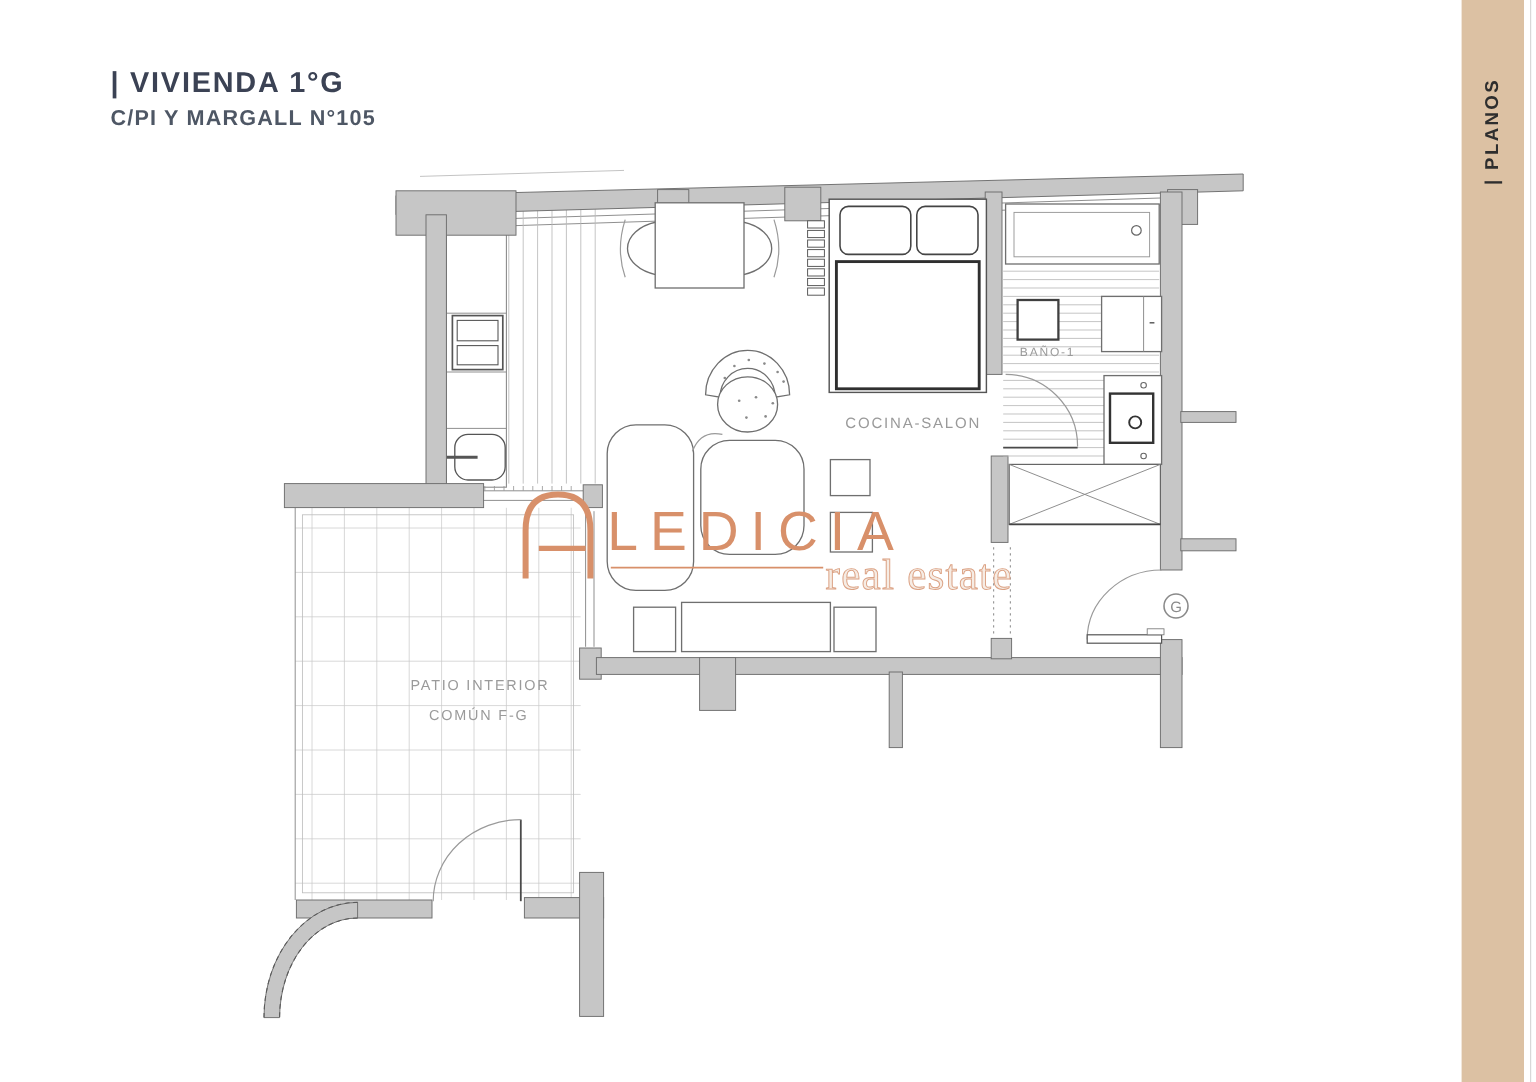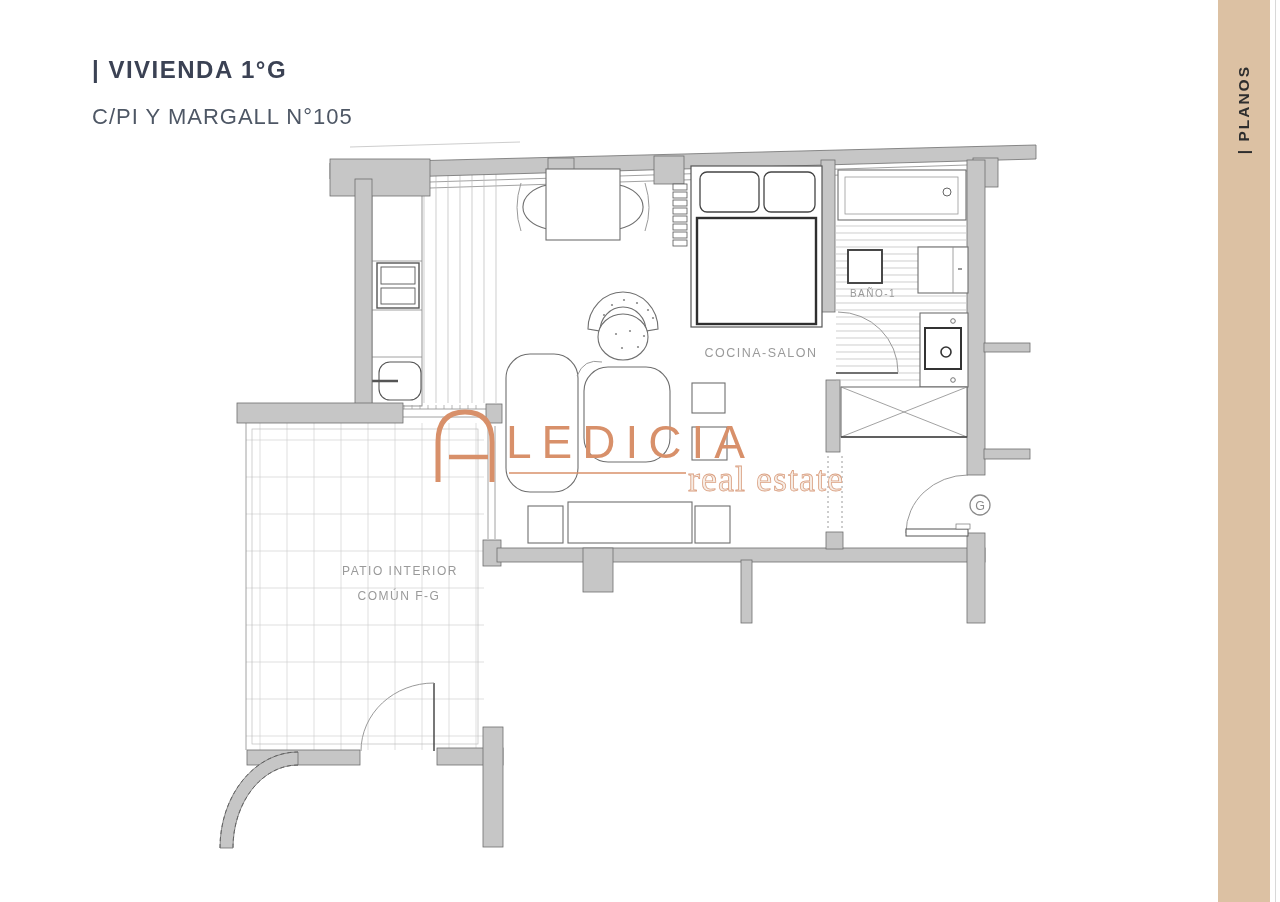--- a/index.html
+++ b/index.html
@@ -10,21 +10,21 @@
     --label:#9a9a9a;
     --wall-fill:#c6c6c6;
   }
   *{box-sizing:border-box;margin:0;padding:0}
   html,body{width:1280px;height:902px;background:#fff;overflow:hidden;
     font-family:"Liberation Sans",sans-serif}
   .page{position:relative;width:1032px;height:902px;background:#fff}
 
   .header{position:absolute;left:92px;top:56px;z-index:5}
   .header .title{font-size:24px;font-weight:800;letter-spacing:1.5px;color:var(--title-color)}
-  .header .subtitle{margin-top:20px;font-size:22px;font-weight:400;letter-spacing:1px;color:var(--subtitle-color)}
+  .header .subtitle{margin-top:4px;font-size:18px;font-weight:700;letter-spacing:1px;color:var(--subtitle-color)}
 
   .sidebar{position:absolute;left:1218px;top:0;width:52px;height:902px;background:var(--sidebar-bg);z-index:4}
   .sidebar .label-wrap{position:absolute;top:40px;left:0;width:100%;height:140px;
     display:flex;align-items:center;justify-content:center}
   .sidebar .label-wrap span{writing-mode:vertical-rl;transform:rotate(180deg);
     font-size:15.5px;font-weight:700;letter-spacing:2px;color:#2e2e2e;white-space:nowrap}
   .page-edge{position:absolute;left:1275px;top:0;width:1px;height:902px;background:#d8d8d8}
 
   svg{position:absolute;left:0;top:0}
   .wall{fill:var(--wall-fill);stroke:#6e6e6e;stroke-width:.8}

